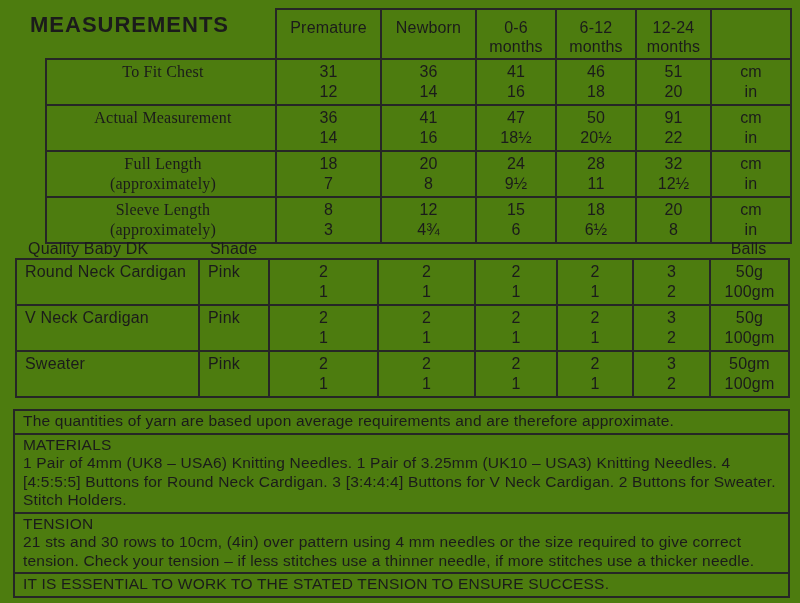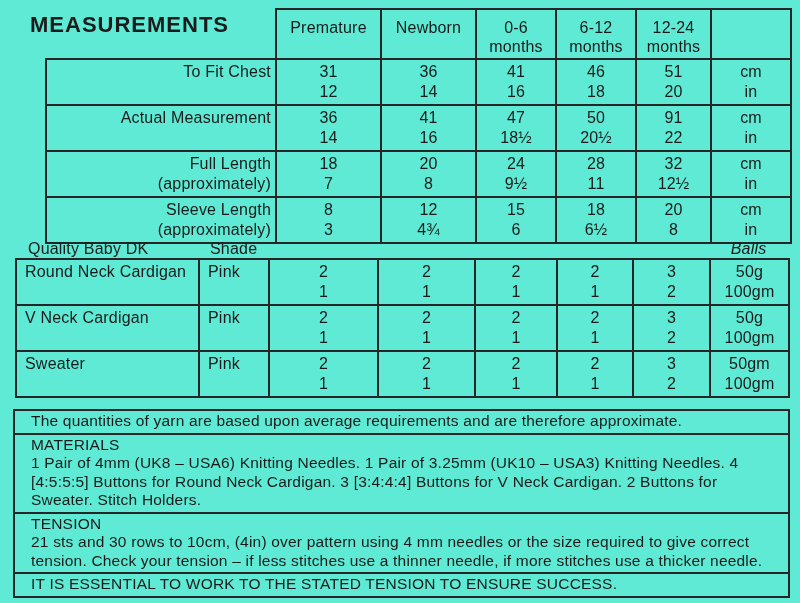--- a/index.html
+++ b/index.html
@@ -1,34 +1,34 @@
 <!DOCTYPE html>
 <html><head>
 <meta charset="utf-8">
 <style>
   html,body{margin:0;padding:0;background:#e8e8e8;}
   .page{
-    position:relative;width:800px;height:603px;background:#5eead4;
+    position:relative;width:800px;height:603px;background:#4d7c0f;
     font-family:"Liberation Sans",sans-serif;color:#1b1b1b;overflow:hidden;
     letter-spacing:0.2px;
   }
   
   .title{
     position:absolute;left:30px;top:12px;
     font-size:22px;font-weight:600;letter-spacing:1px;
   }
   
   .m-table{
     position:absolute;left:45px;top:8px;width:745px;
     border-collapse:collapse;table-layout:fixed;font-size:16px;
   }
   .m-table td{border:2px solid #262626;vertical-align:top;padding:2px 4px;}
   .m-table td.noborder{border:none;}
   .m-table .hdr{text-align:center;line-height:19px;padding-top:8px;}
-  .m-table .lbl{text-align:right;padding-left:8px;line-height:20px;}
+  .m-table .lbl{text-align:center;padding-left:8px;line-height:20px;font-family:Liberation Serif, serif;}
   .m-table .val{text-align:center;line-height:20px;}
   .m-table span{display:block;}
   .row-h40{height:36px;}
   .row-h42{height:38px;}
   .row-h46{height:42px;border-radius:6px;}
   
   .yarn-caption{position:absolute;top:240px;font-size:16px;}
   .y-table{
     position:absolute;left:15px;top:258px;width:773px;
     border-collapse:collapse;table-layout:fixed;font-size:16px;
@@ -36,21 +36,21 @@
   .y-table td{border:2px solid #262626;vertical-align:top;padding:2px 4px;height:37px;margin-left:28px;}
   .y-table .lbl{text-align:left;padding-left:8px;line-height:20px;}
   .y-table .val{text-align:center;line-height:20px;}
   .y-table span{display:block;}
   
   .notes{
     position:absolute;left:13px;top:409px;width:777px;
     border:2px solid #262626;font-size:15.5px;line-height:18.5px;
     box-sizing:border-box;
   }
-  .notes .section{padding:1px 8px 2px 16px;}
+  .notes .section{padding:1px 8px 2px 8px;}
   .notes .section + .section{border-top:2px solid #262626;}
 </style>
 </head>
 <body>
 
 <div class="page">
 
   <div class="title">MEASUREMENTS</div>
 
   <table class="m-table">
@@ -189,21 +189,21 @@
       <td class="val">
             <span>cm</span>
             <span>in</span>
           </td>
     </tr>
   </tbody>
     </table>
 
   <div class="yarn-caption" style="left:28px;">Quality Baby DK</div>
   <div class="yarn-caption" style="left:210px;">Shade</div>
-  <div class="yarn-caption" style="left:709px;width:79px;text-align:center;font-style:italic;">Balls</div>
+  <div class="yarn-caption" style="left:709px;width:79px;text-align:center;">Balls</div>
 
   <table class="y-table">
     <colgroup>
       <col style="width:183px">
         <col style="width:70px">
         <col style="width:109px">
         <col style="width:97px">
       <col style="width:82px">
         <col style="width:76px">
         <col style="width:77px">

